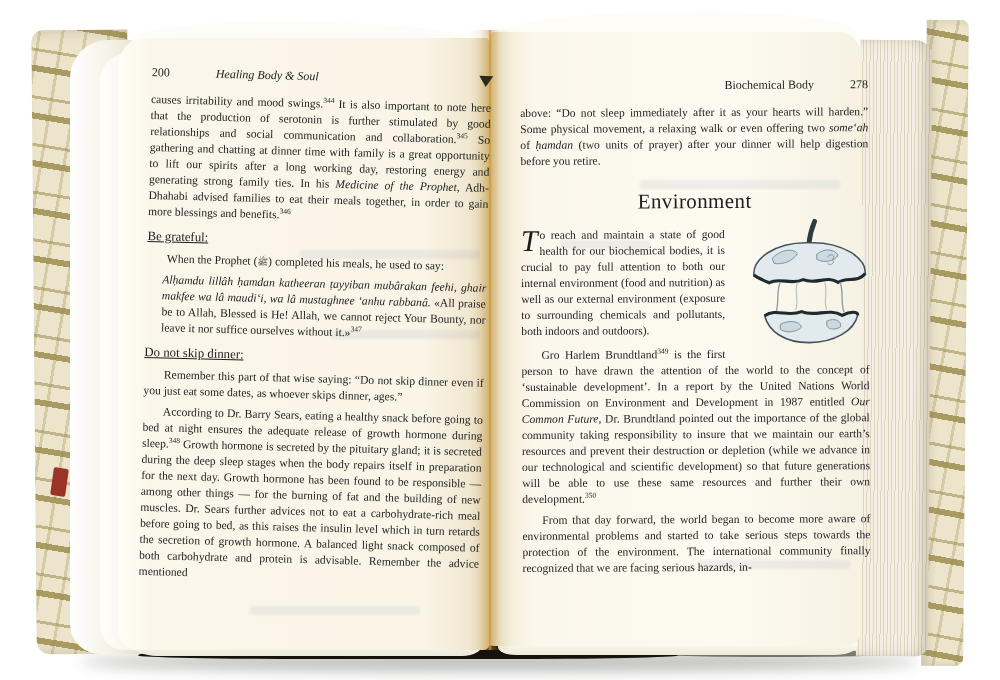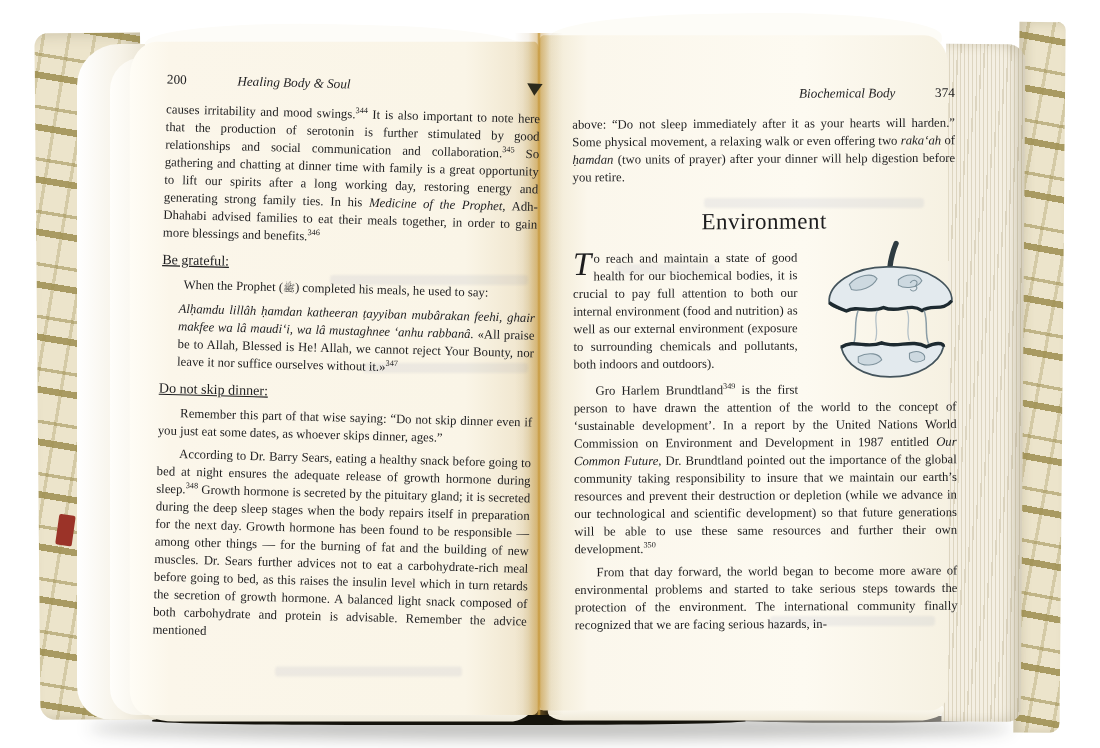--- a/index.html
+++ b/index.html
@@ -65,21 +65,21 @@
   .ghost{position:absolute;background:rgba(95,115,155,.09);filter:blur(1px);
     border-radius:3px;z-index:5;pointer-events:none;}
 
   
   .content{position:absolute;z-index:6;font-size:11.6px;line-height:16px;text-align:justify;}
   .content-left{left:152px;top:64px;width:340px;transform:rotate(1.5deg);transform-origin:0 0;}
   .content-right{left:520px;top:78px;width:348px;transform:rotate(-.3deg);transform-origin:0 0;}
   .page-header{display:flex;font-size:12px;margin-bottom:12px;align-items:baseline;}
   .ph-left .running-title{font-style:italic;margin-left:46px;}
   .ph-right{justify-content:flex-end;}
-  .ph-right .running-title{font-style:italic;}
+  .ph-right .running-title{}
   .ph-right .page-num{margin-left:36px;}
   p{margin:0 0 5px 0;}
   .ind{text-indent:20px;}
   .it{font-style:italic;}
   sup{font-size:7.5px;line-height:0;vertical-align:super;}
   .uhead{font-size:12.8px;text-decoration:underline;margin:8px 0 7px 0;font-weight:normal;}
   .quote{margin-left:16px;width:324px;}
   .honorific{font-family:"DejaVu Sans",sans-serif;font-size:9px;}
   .section-heading{font-size:21px;font-weight:normal;text-align:center;
     letter-spacing:.4px;margin:24px 0 18px 0;}
@@ -135,23 +135,23 @@
     <p class="ind"><span>When the Prophet (</span><span class="honorific">ﷺ</span><span>) completed his meals, he used to say:</span></p>
     <p class="quote"><span class="it">Alḥamdu lillâh ḥamdan katheeran ṭayyiban mubârakan feehi, ghair makfee wa lâ maudi‘i, wa lâ mustaghnee ‘anhu rabbanâ.</span><span> «All praise be to Allah, Blessed is He! Allah, we cannot reject Your Bounty, nor leave it nor suffice ourselves without it.»</span><sup>347</sup></p>
     <h3 class="uhead">Do not skip dinner:</h3>
     <p class="ind"><span>Remember this part of that wise saying: “Do not skip dinner even if you just eat some dates, as whoever skips dinner, ages.”</span></p>
     <p class="ind"><span>According to Dr. Barry Sears, eating a healthy snack before going to bed at night ensures the adequate release of growth hormone during sleep.</span><sup>348</sup><span> Growth hormone is secreted by the pituitary gland; it is secreted during the deep sleep stages when the body repairs itself in preparation for the next day. Growth hormone has been found to be responsible — among other things — for the burning of fat and the building of new muscles. Dr. Sears further advices not to eat a carbohydrate-rich meal before going to bed, as this raises the insulin level which in turn retards the secretion of growth hormone. A balanced light snack composed of both carbohydrate and protein is advisable. Remember the advice mentioned</span></p>
   </div>
 
   <div class="content content-right">
     <div class="page-header ph-right">
       <span class="running-title">Biochemical Body</span>
-      <span class="page-num">374</span>
+      <span class="page-num">278</span>
     </div>
-    <p><span>above: “Do not sleep immediately after it as your hearts will harden.” Some physical movement, a relaxing walk or even offering two </span><span class="it">raka‘ah</span><span> of </span><span class="it">ḥamdan</span><span> (two units of prayer) after your dinner will help digestion before you retire.</span></p>
+    <p><span>above: “Do not sleep immediately after it as your hearts will harden.” Some physical movement, a relaxing walk or even offering two </span><span class="it">some‘ah</span><span> of </span><span class="it">ḥamdan</span><span> (two units of prayer) after your dinner will help digestion before you retire.</span></p>
     <h2 class="section-heading">Environment</h2>
     <div class="env-para">
       <div class="apple-fig">
         <svg viewBox="0 0 150 132">
           <path d="M80 3 C77 10 75 17 74 26" stroke="#2e3b41" stroke-width="5" fill="none" stroke-linecap="round"></path>
           <path d="M17 58 C16 42 38 24 74 25 C110 24 133 42 132 57 C124 67 113 60 104 66 C92 58 82 69 68 63 C55 69 44 60 33 66 C26 64 19 62 17 58 Z" fill="#e3eaee" stroke="#44545c" stroke-width="1.6"></path>
           <path d="M17 58 C21 61 28 64 33 66 C44 60 55 69 68 63 C82 69 92 58 104 66 C113 60 124 67 132 57" fill="none" stroke="#1d2a30" stroke-width="3.2"></path>
           <path d="M36 41 C44 32 58 30 62 36 C58 44 46 48 38 46 Z" fill="#cdd9e0" stroke="#7e929c" stroke-width="1"></path>
           <path d="M82 37 C90 30 101 32 104 38 C100 45 88 46 82 42 Z" fill="#cdd9e0" stroke="#7e929c" stroke-width="1"></path>
           <path d="M93 40 C97 35 102 39 98 43 C102 45 96 50 93 46" fill="none" stroke="#7e929c" stroke-width="1"></path>

